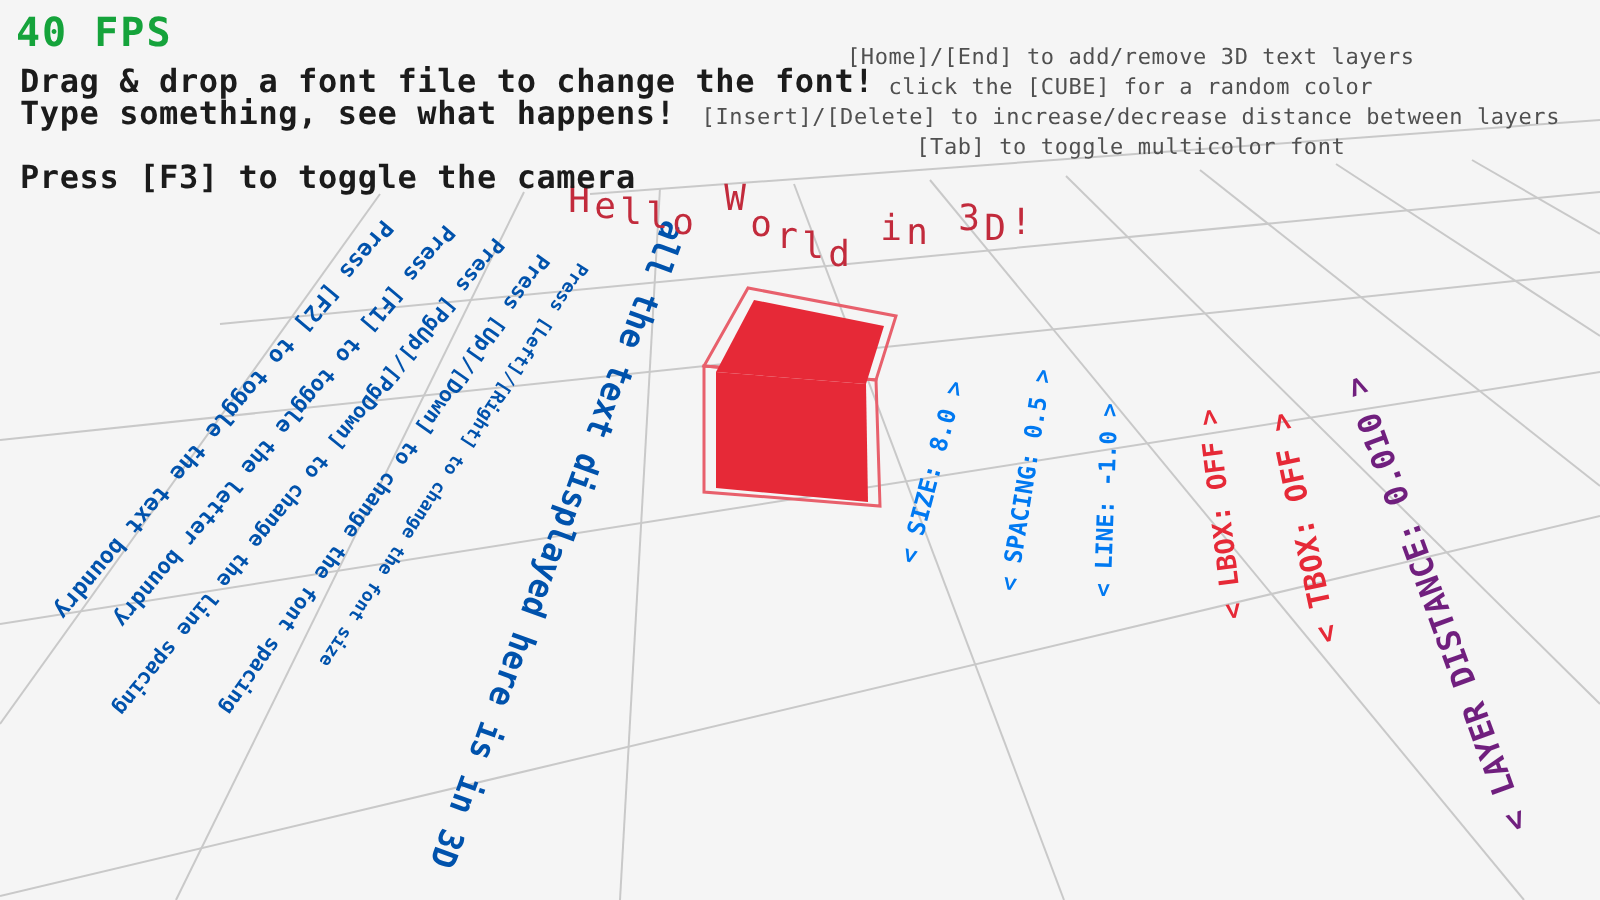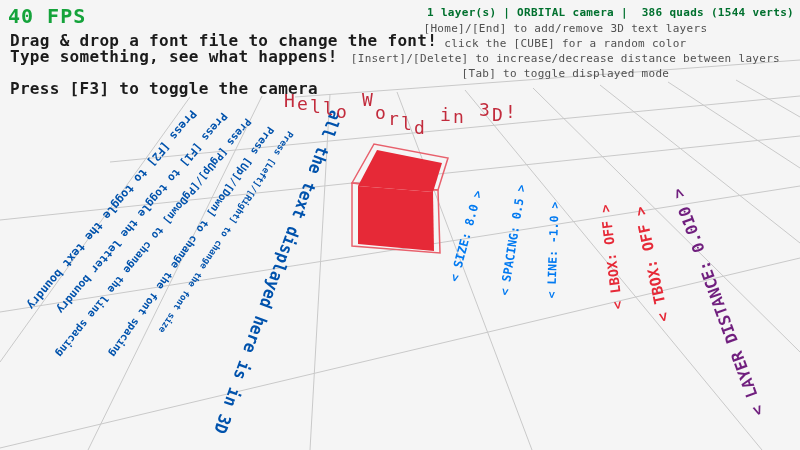--- a/index.html
+++ b/index.html
@@ -71,21 +71,20 @@
       <div class="gtext" style="color: rgb(230, 41, 55); font-size: 13.5px; left: 611px; top: 257px; transform: translate(-50%, -50%) rotate(-97deg) scale(1, 1);">&lt; LBOX: OFF &gt;</div>
       <div class="gtext" style="color: rgb(230, 41, 55); font-size: 15px; left: 652px; top: 264px; transform: translate(-50%, -50%) rotate(-102deg) scale(1, 1);">&lt; TBOX: OFF &gt;</div>
       <div class="gtext" style="color: rgb(112, 31, 126); font-size: 16px; left: 718px; top: 302px; transform: translate(-50%, -50%) rotate(-110deg) scale(1, 1);">&lt; LAYER DISTANCE: 0.010 &gt;</div>
     </div>
 
   <div id="fps" style="color: rgb(21, 163, 59);">40 FPS</div>
   <div id="info-left" style="color: rgb(27, 27, 27);">Drag &amp; drop a font file to change the font!
 Type something, see what happens!
 
 Press [F3] to toggle the camera</div>
-  <div id="stats" style="color: rgb(0, 112, 46);">1 layer(s) | ORBITAL camera |  386 quads (1544 verts)</div>
   <div id="help-right" style="color: rgb(80, 80, 80);">
       <div>[Home]/[End] to add/remove 3D text layers</div>
       <div>click the [CUBE] for a random color</div>
       <div>[Insert]/[Delete] to increase/decrease distance between layers</div>
-      <div>[Tab] to toggle displayed mode</div>
+      <div>[Tab] to toggle multicolor font</div>
     </div>
 
 </div>
 
 </body></html>

